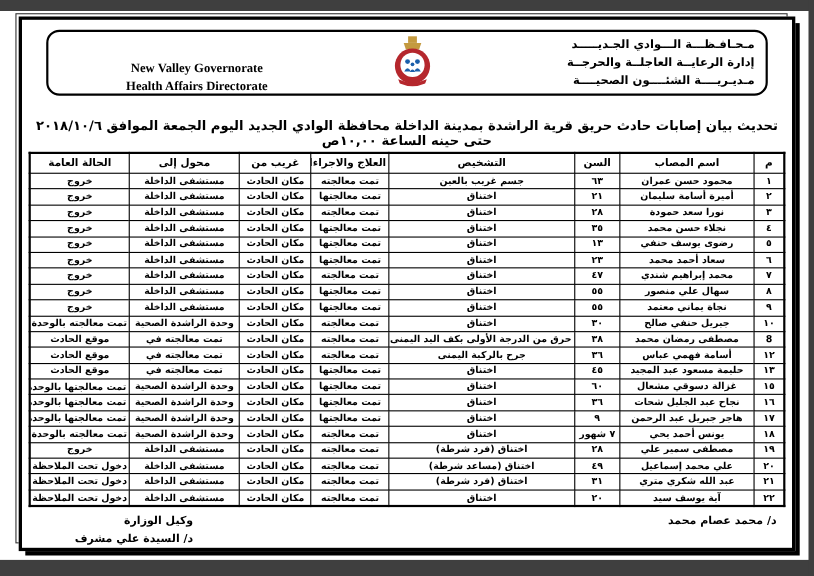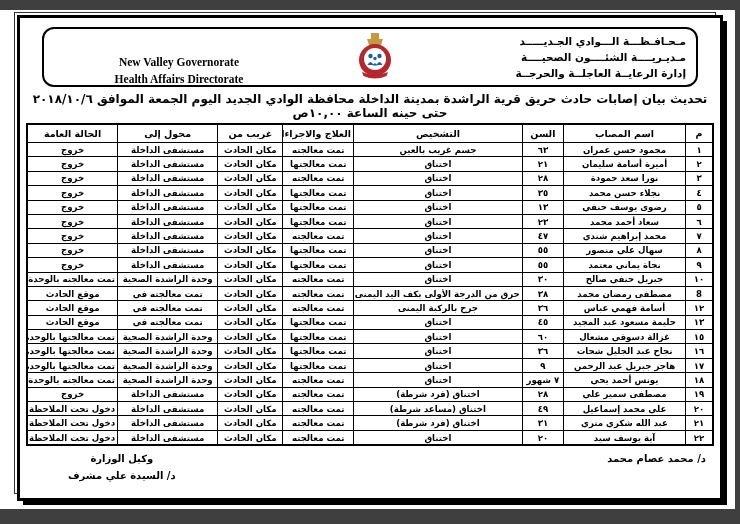--- a/index.html
+++ b/index.html
@@ -28,21 +28,21 @@
     display:flex;align-items:center;justify-content:space-between;
     padding:2px 10px;direction:rtl;
   }
   .lh-ar{width:240px;text-align:right;font-weight:bold;font-size:10.5px;line-height:1.55;color:#000;}
   .lh-en{width:250px;text-align:center;font-weight:bold;font-size:11.5px;line-height:1.45;
          font-family:"Liberation Serif",serif;color:#000;direction:ltr;margin-top:28px;}
   .lh-logo{width:60px;display:flex;justify-content:center;align-items:center;}
 
   .report-title{
     direction:rtl;text-align:center;font-weight:bold;font-size:12px;color:#000;
-    margin:5px 0 3px 0;
+    margin:20px 0 3px 0;
   }
 
   
   table.casualties{
     width:100%;border-collapse:collapse;table-layout:fixed;direction:rtl;
     border:2px solid #000;
   }
   table.casualties th,table.casualties td{
     border:1px solid #000;text-align:center;vertical-align:middle;
     font-weight:bold;color:#000;overflow:hidden;white-space:nowrap;
@@ -50,38 +50,38 @@
   }
   table.casualties th{font-size:9.5px;height:17px;}
   table.casualties td{font-size:8.6px;height:13.4px;}
 
   
   .signatures{
     direction:rtl;display:flex;justify-content:space-between;
     padding:4px 8px 0 42px;
   }
   .sig{font-weight:bold;color:#000;font-size:10px;line-height:1.7;}
-  .sig .sig-title{text-align:center;}
+  .sig .sig-title{}
   .sig .sig-name{text-align:center;}
   .sig-right .sig-title{text-align:right;}
 </style>
 </head>
 <body>
 
 <div class="scan-edge top"></div>
 <div class="scan-edge bottom"></div>
 <div class="scan-edge right"></div>
 
 <div class="page-frame">
 
   <div class="letterhead">
     <div class="lh-ar">
       <div>مـحـافـظـــة الـــوادي الجـديـــــد</div>
+      <div>إدارة الرعايــة العاجلــة والحرجــة</div>
       <div>مـديـريــــة الشئــــون الصحيــــة</div>
-      <div>إدارة الرعايــة العاجلــة والحرجــة</div>
     </div>
 
     <div class="lh-logo">
       <svg width="42" height="50" viewBox="0 0 42 50" aria-hidden="true">
 
         <g>
           <rect x="17" y="1" width="8" height="6" fill="#c49a3f"></rect>
           <polygon points="13,7 29,7 27,13 15,13" fill="#c49a3f"></polygon>
         </g>
 

